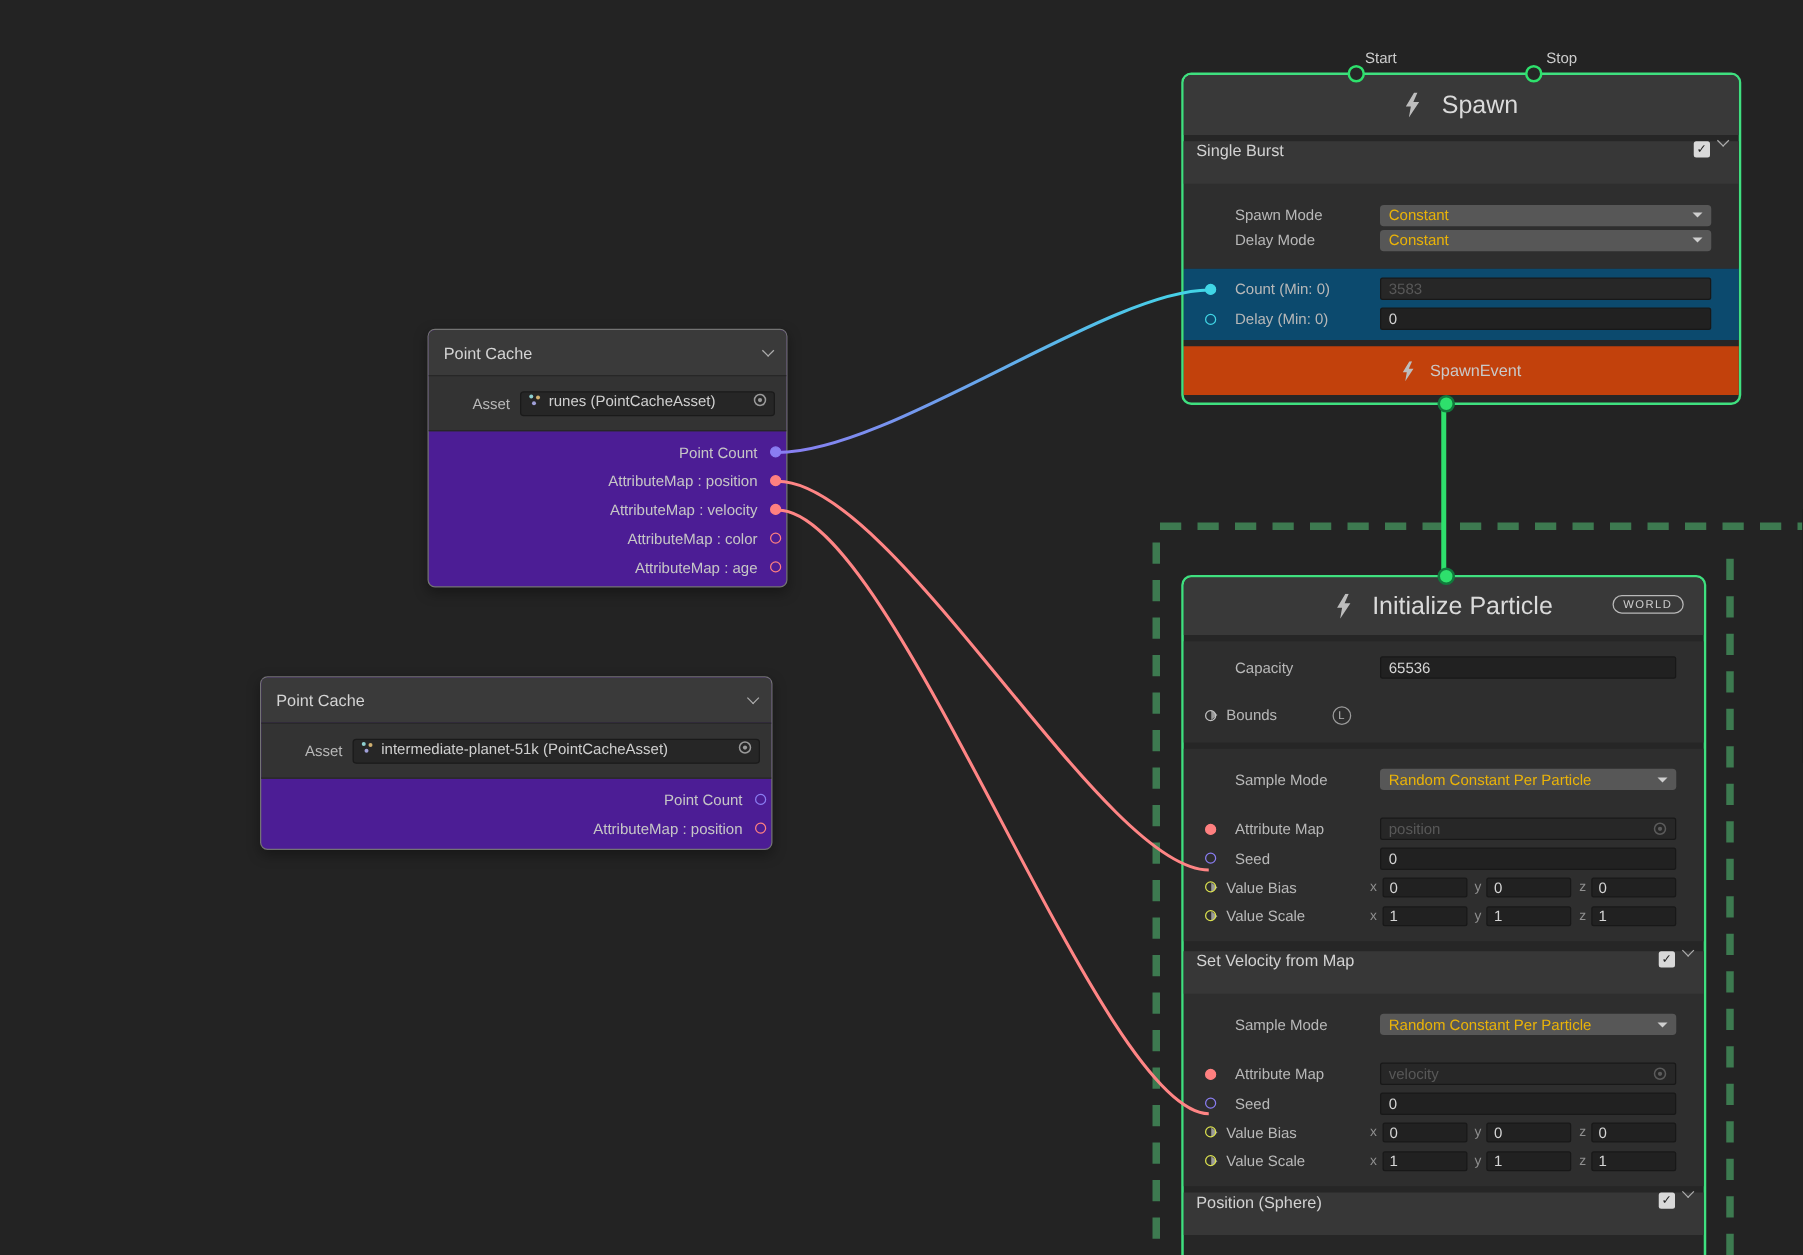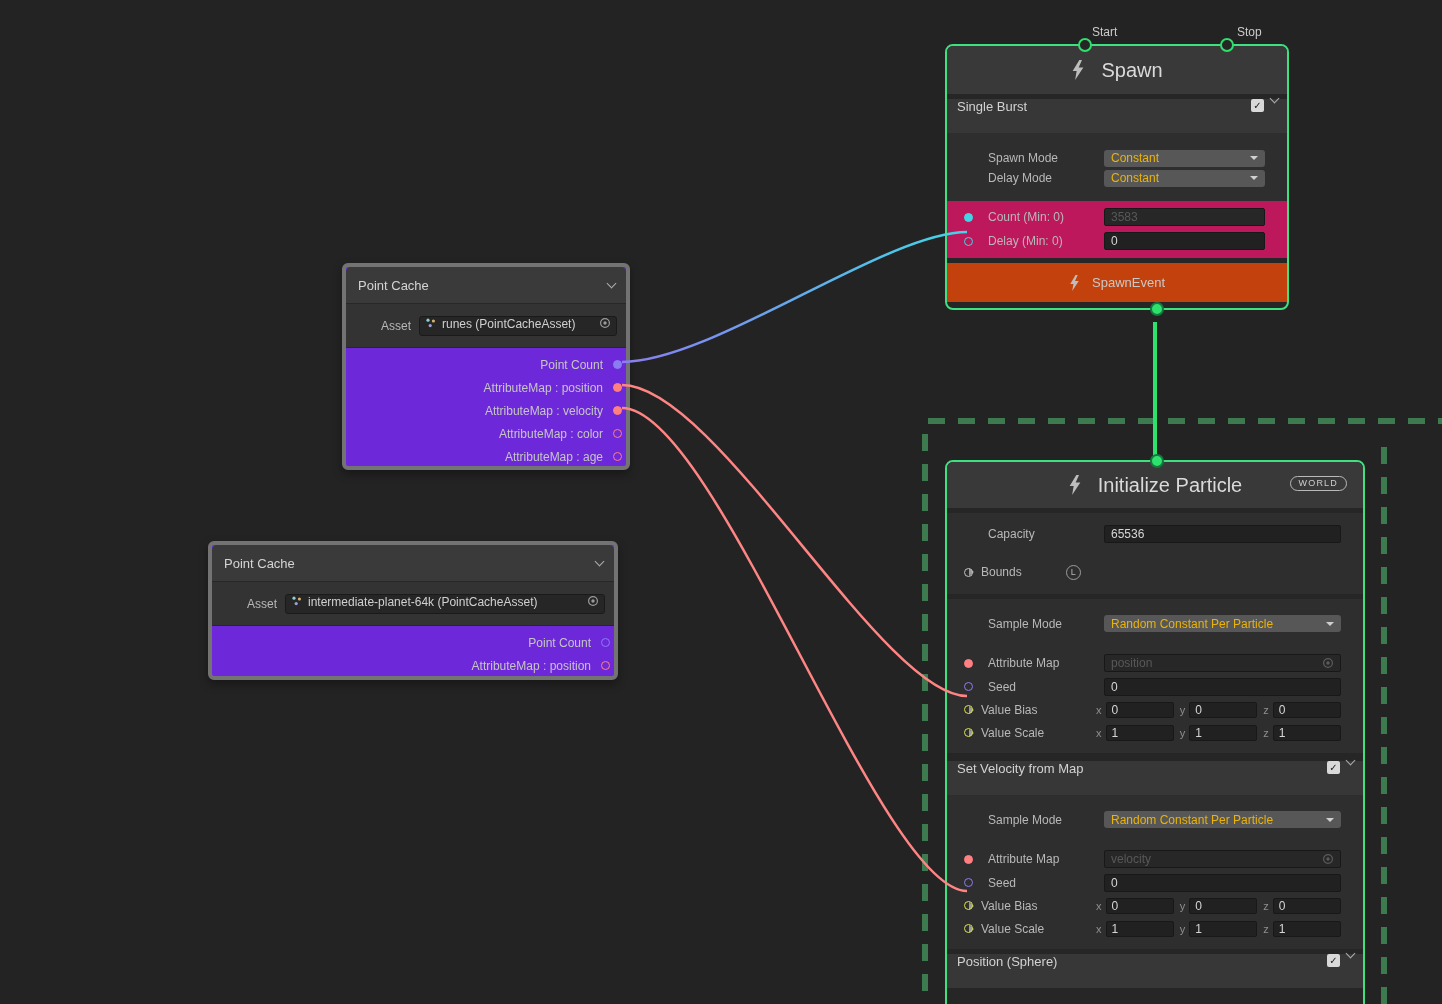--- a/index.html
+++ b/index.html
@@ -41,40 +41,40 @@
   .tri{width:0;height:0;border-top:4px solid transparent;border-bottom:4px solid transparent;
        border-left:5px solid #9a9a9a;margin-right:7px;flex:none}
   .port{position:absolute;width:9px;height:9px;border-radius:50%;border:1.5px solid currentColor;
         background:transparent;z-index:12;top:50%;margin-top:-4.5px;left:17px}
   .port.filled{background:currentColor}
   .p-cyan{color:#41d6e6}.p-purple{color:#8a7df2}.p-red{color:#ff8080}.p-yellow{color:#dce24f}.p-gray{color:#c2c2c2}
   .flowport{position:absolute;width:14px;height:14px;border-radius:50%;border:2px solid #2ee06c;
             background:#262626;z-index:12}
   .flowport.filled{background:#2ee06c;border-color:#117a3c}
   .flowlabel{position:absolute;top:-21px;font-size:12px;color:#cccccc;white-space:nowrap}
-  .portsec{background:#be185d;padding:4px 0 5px;margin-top:5px}
+  .portsec{background:#0c4a6e;padding:4px 0 5px;margin-top:5px}
   .spawn .portsec{margin-top:0}
   .ctxbody{background:#2e2e2e;margin-top:5px;padding:9px 0 10px}
   .ctxfooter{height:44px;display:flex;align-items:center;justify-content:center;gap:12px;background:#c2410c;
              font-size:13px;color:#c9c9c9;border-top:5px solid #262626;margin-top:0}
   .badge{position:absolute;right:16px;top:14px;border:1px solid #b9b9b9;border-radius:9px;
          padding:1px 8px 2px;font-size:9px;letter-spacing:1.2px;color:#cdcdcd}
   .spaceicon{width:15px;height:15px;border:1px solid #9c9c9c;border-radius:50%;display:flex;align-items:center;
              justify-content:center;font-size:9px;color:#b5b5b5;margin-left:44px;flex:none}
   .axes{flex:1;display:flex;min-width:0}
   .axgrp{flex:1;display:flex;align-items:center;gap:4px;min-width:0}
   .axgrp+.axgrp{margin-left:6px}
   .axlbl{font-size:11px;color:#8f8f8f;flex:none}
   .axfield{flex:1;height:16px;background:#212121;border:1px solid #181818;border-radius:2px;display:flex;
            align-items:center;padding:0 5px;font-size:12px;color:#d6d6d6;min-width:0}
   .picker{margin-left:auto;flex:none}
   .picker.dim{opacity:.45}
 
   
-  .opnode{position:absolute;background:#6d28d9;border:4px solid #737373;border-radius:6px;
+  .opnode{position:absolute;background:#4c1d95;border:1px solid #737373;border-radius:6px;
           box-shadow:0 4px 10px rgba(0,0,0,.35)}
   .ophead{height:36px;background:#3a3a3a;border-radius:5px 5px 0 0;display:flex;align-items:center;
           padding:0 11px 0 12px;font-size:13px;color:#d4d4d4}
   .ophead .chev{margin-left:auto}
   .assetrow{height:45px;display:flex;align-items:center;background:#333333;border-top:1px solid #272727;
             border-bottom:1px solid #272727}
   .assetlbl{font-size:12px;color:#b8b8b8;margin-left:35px;flex:none}
   .objfield{flex:1;height:20px;margin:0 9px 0 8px;background:#262626;border:1px solid #1a1a1a;border-radius:3px;
             display:flex;align-items:flex-start;gap:5px;padding:0 5px;font-size:12px;color:#d0d0d0;min-width:0}
   .objfield .txt{white-space:nowrap;overflow:hidden;text-overflow:ellipsis}
@@ -145,40 +145,40 @@
       <i class="chev"></i>
     </div>
     <div class="assetrow">
       <span class="assetlbl">Asset</span>
       <div class="objfield">
         <svg width="12" height="12" viewBox="0 0 12 12">
           <circle cx="3" cy="3.2" r="1.6" fill="#8fd0d0"></circle>
             <circle cx="8.4" cy="4" r="1.6" fill="#d0b070"></circle>
             <circle cx="5.2" cy="8.6" r="1.6" fill="#a0a0d8"></circle>
         </svg>
-        <span class="txt">intermediate-planet-64k (PointCacheAsset)</span>
+        <span class="txt">intermediate-planet-51k (PointCacheAsset)</span>
         <svg class="picker" width="12" height="12" viewBox="0 0 12 12">
           <circle cx="6" cy="6" r="4.4" fill="none" stroke="#9a9a9a" stroke-width="1.2"></circle>
             <circle cx="6" cy="6" r="1.7" fill="#9a9a9a"></circle>
         </svg>
       </div>
     </div>
     <div class="outputs">
       <div class="outrow">
         <span>Point Count</span>
         <div class="port p-purple"></div>
       </div>
       <div class="outrow">
         <span>AttributeMap : position</span>
         <div class="port p-red"></div>
       </div>
     </div>
   </div>
 
-  <div class="ctxnode spawn" style="left:945px;top:44px;width:344px;height:266px">
+  <div class="ctxnode spawn" style="left:945px;top:58px;width:448px;height:266px">
     <span class="flowlabel" style="left:145px">Start</span>
     <span class="flowlabel" style="left:290px">Stop</span>
     <div class="flowport" style="left:131px;top:-8px"></div>
     <div class="flowport" style="left:273px;top:-8px"></div>
 
     <div class="ctxtitle">
       <svg width="14" height="20" viewBox="0 0 12 18">
         <path d="M7.2 0 L1.2 10 H4.8 L3.4 18 L10.8 6.8 H6.6 L9.6 0 Z" fill="#bdbdbd"></path>
       </svg>
       <span>Spawn</span>

